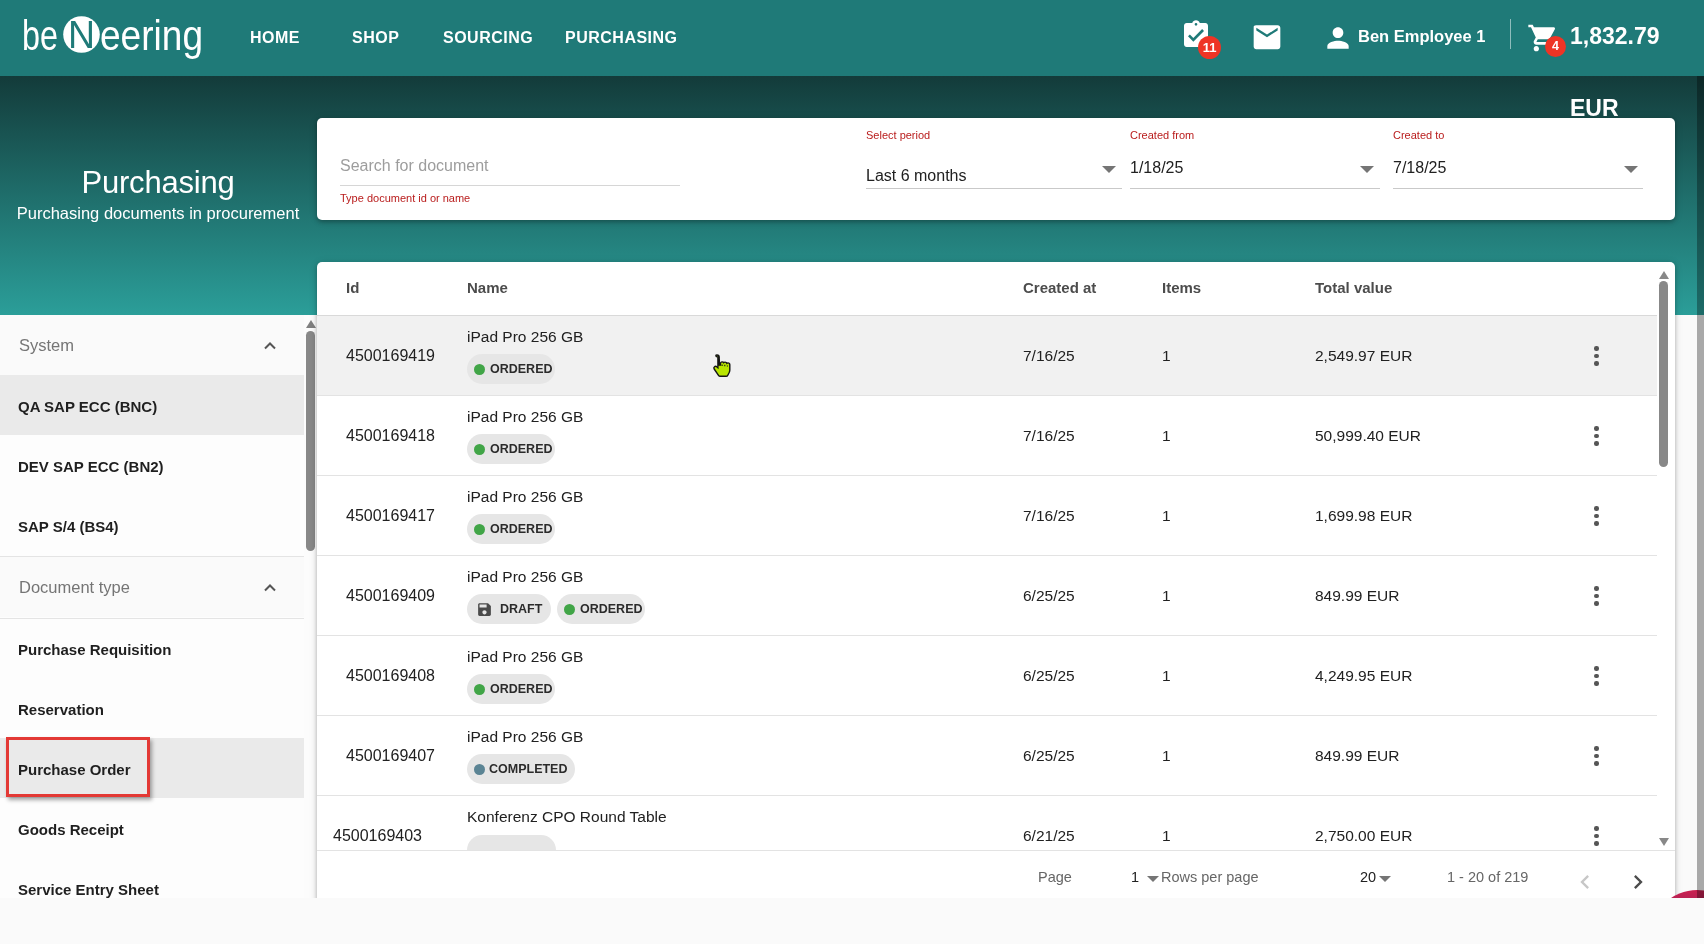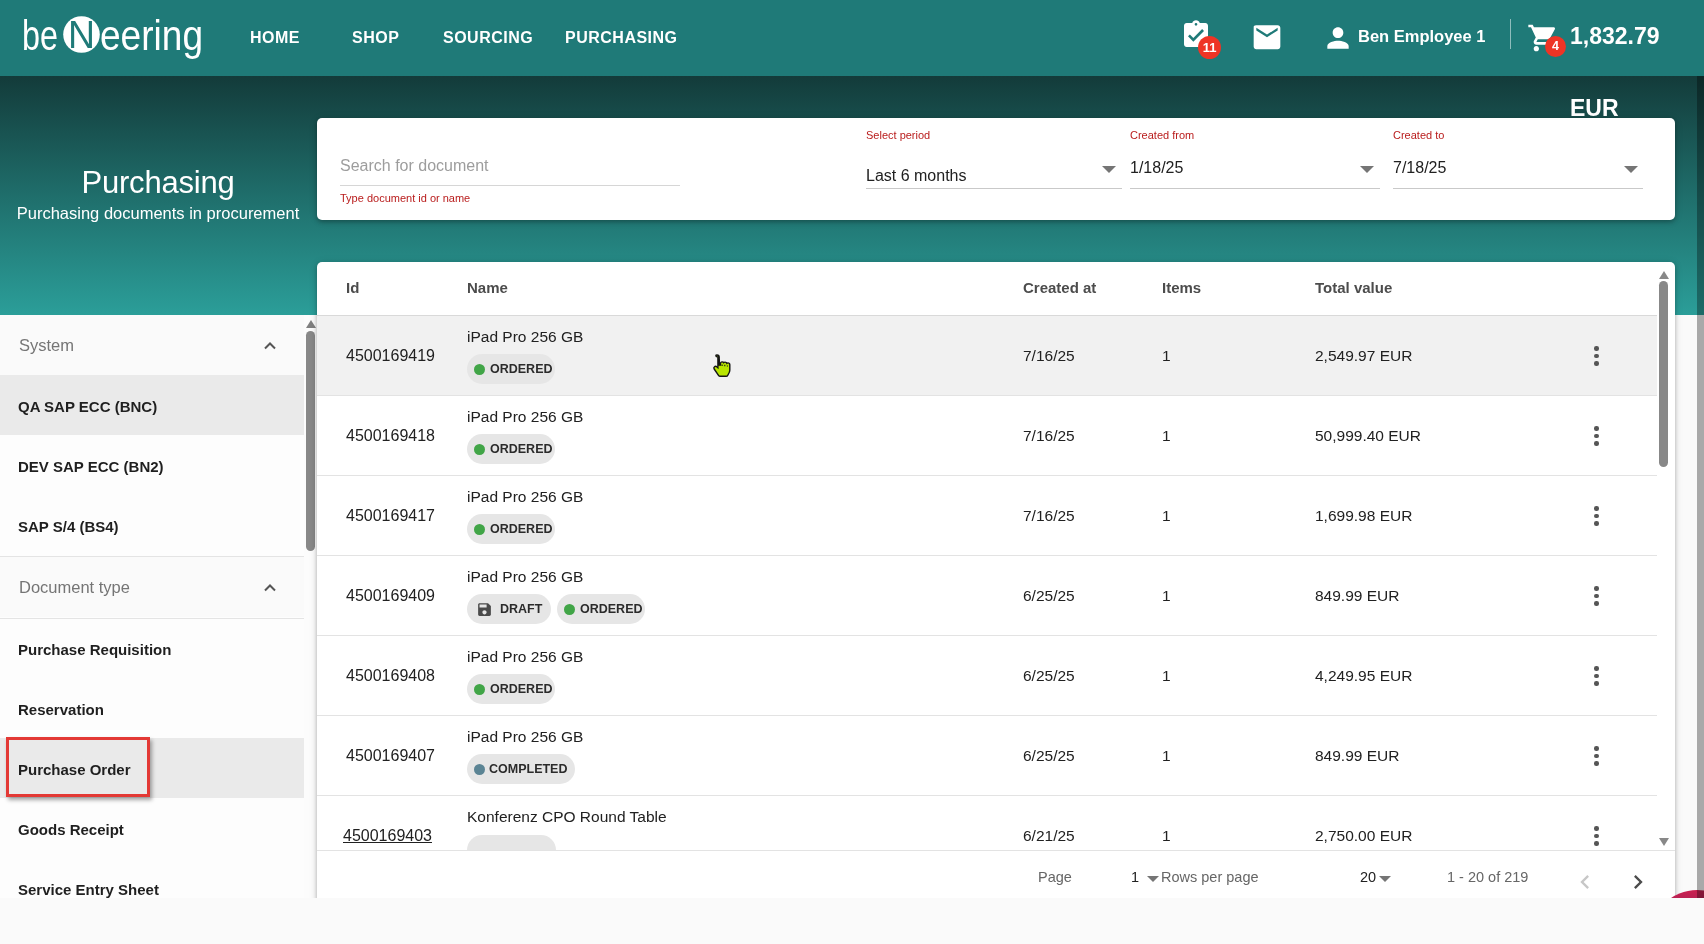--- a/index.html
+++ b/index.html
@@ -288,21 +288,21 @@
       <div class="td" style="left:706px;top:485px;">6/25/25</div>
       <div class="td" style="left:845px;top:485px;">1</div>
       <div class="td" style="left:998px;top:485px;">849.99 EUR</div>
       <div class="dots3" style="left:1277px;top:484px;">
           <i></i>
           <i></i>
           <i></i>
         </div>
       <div class="rdiv" style="top:533px;"></div>
 
-      <div class="td tid" style="left:26px;top:565px;text-decoration:underline;">4500169403</div>
+      <div class="td tid" style="left:16px;top:565px;">4500169403</div>
       <div class="td" style="left:150px;top:546px;">Konferenz CPO Round Table</div>
       <div class="chip" style="left:150px;top:573px;width:89px;height:15px;border-radius:15px 15px 0 0;"></div>
       <div class="td" style="left:706px;top:565px;">6/21/25</div>
       <div class="td" style="left:845px;top:565px;">1</div>
       <div class="td" style="left:998px;top:565px;">2,750.00 EUR</div>
       <div class="dots3" style="left:1277px;top:564px;">
           <i></i>
           <i></i>
           <i></i>
         </div>

